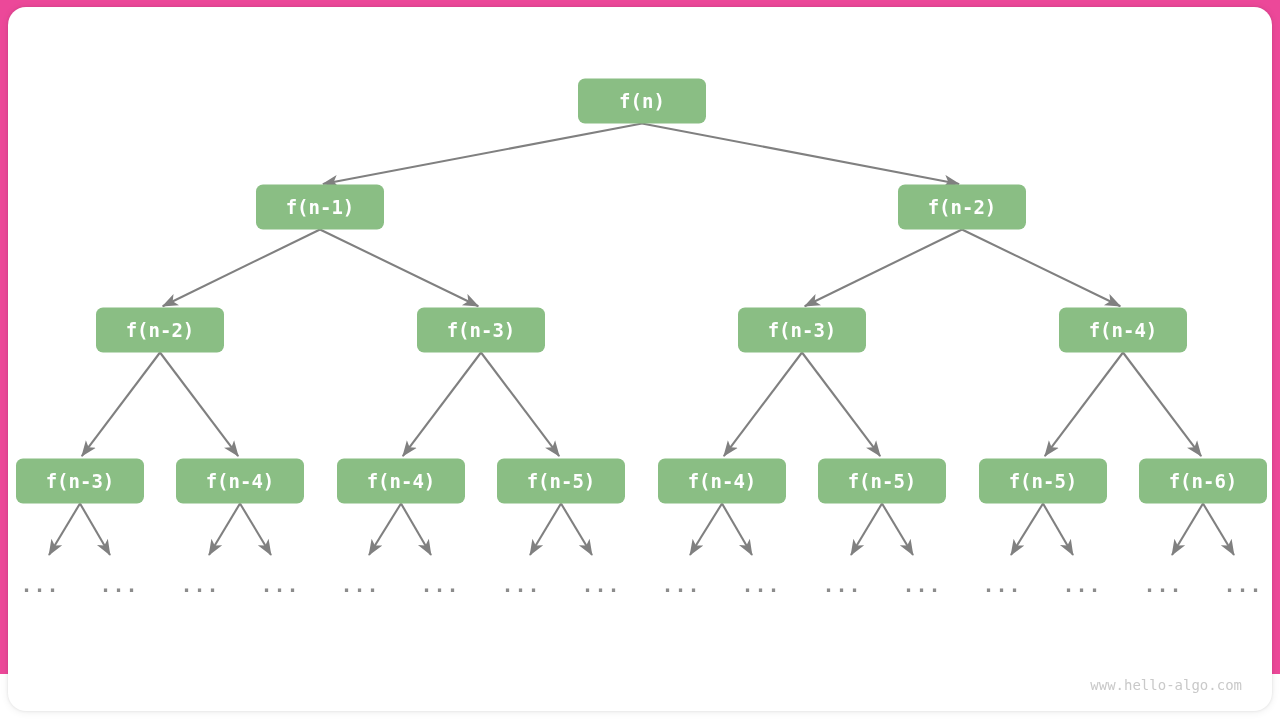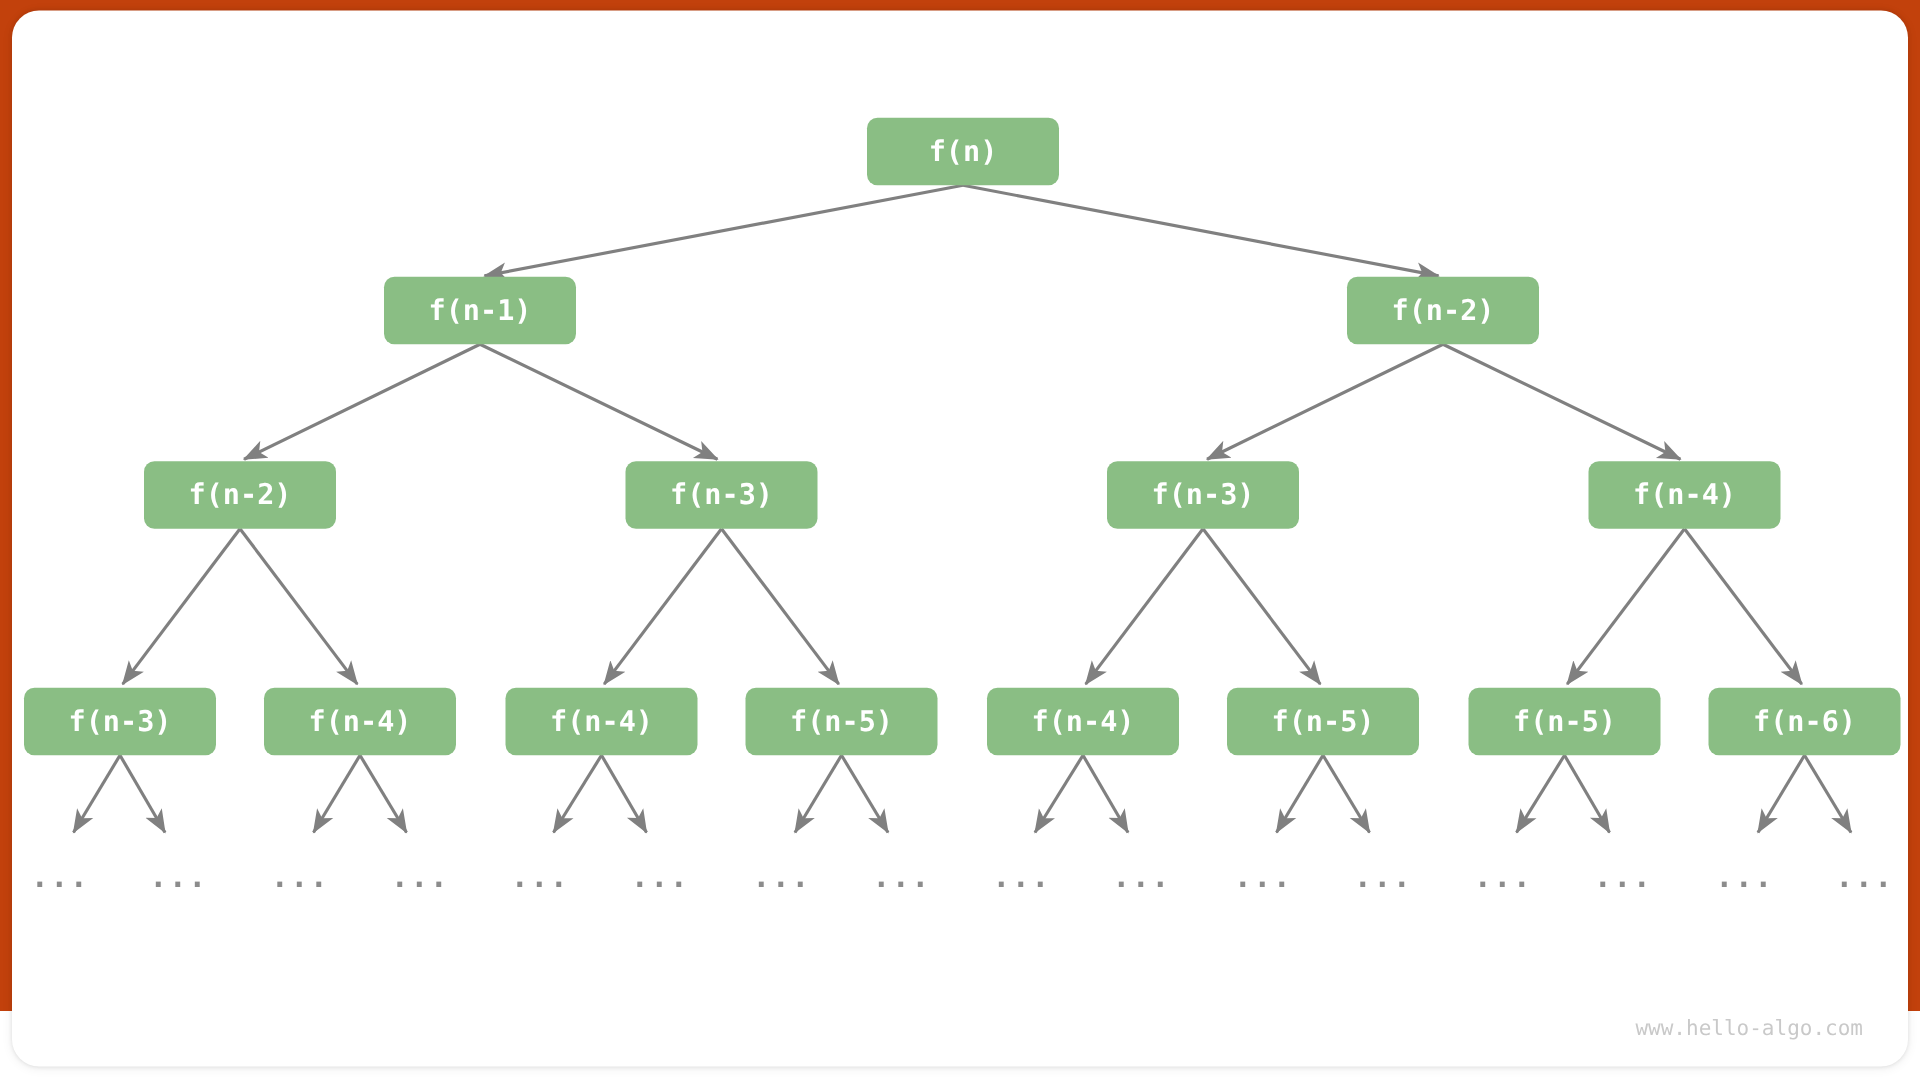--- a/index.html
+++ b/index.html
@@ -8,21 +8,21 @@
     background: #ffffff;
     width: 1280px;
     height: 720px;
     overflow: hidden;
     font-family: "DejaVu Sans Mono", monospace;
   }
   #canvas {
     position: relative;
     width: 1280px;
     height: 674px;
-    background: #c2410c;
+    background: #ec4899;
   }
   #card {
     position: absolute;
     left: 8px;
     top: 7px;
     width: 1264px;
     height: 704px;
     background: #ffffff;
     border-radius: 18px;
     box-shadow: 0 0 3px rgba(0,0,0,0.10), 0 1px 8px rgba(0,0,0,0.07);

